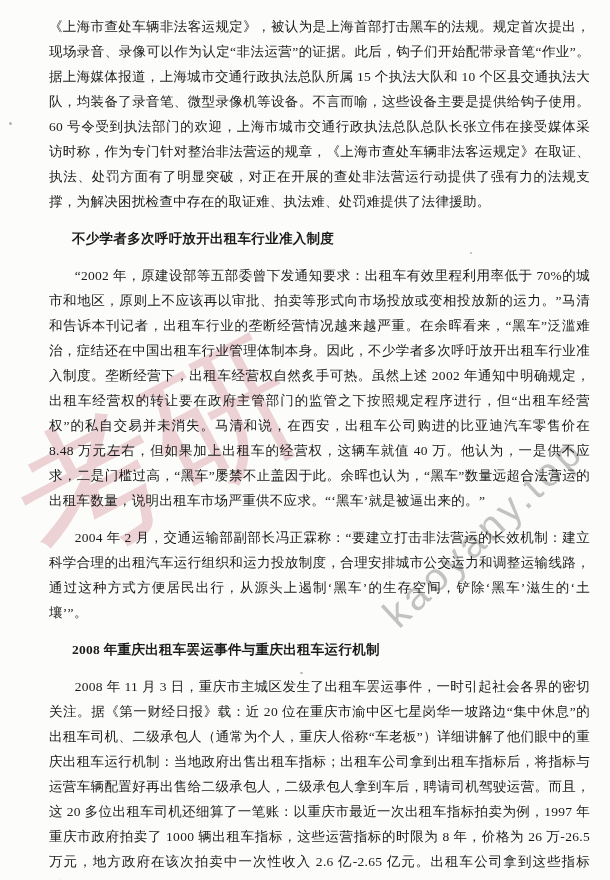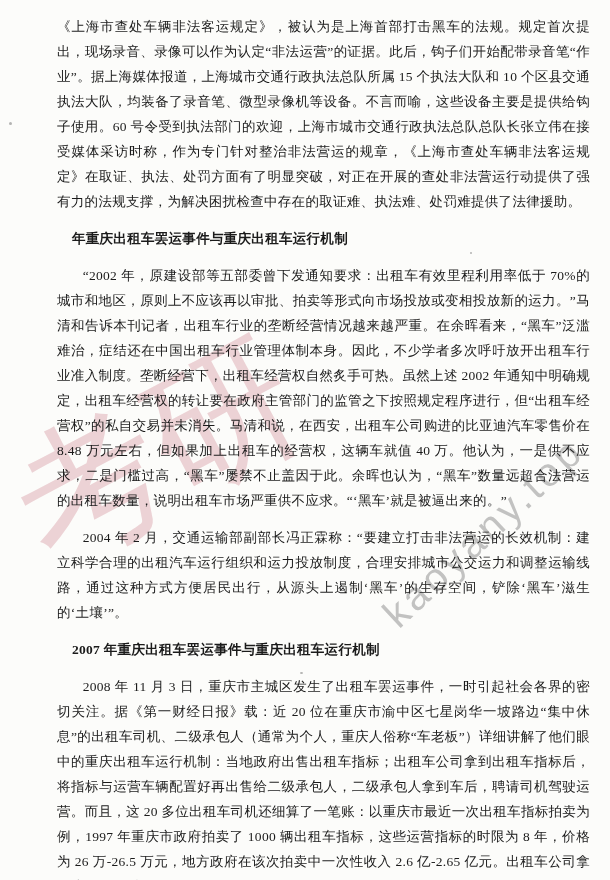--- a/index.html
+++ b/index.html
@@ -18,21 +18,21 @@
     color: #1b1b1b;
   }
   .content {
     position: absolute;
     left: 49px;
     top: 14px;
     width: 541px;
     z-index: 2;
   }
   .content p.body {
-    margin: 0 0 12px 8px;
+    margin: 0 0 12px 0;
     font-size: 13.5px;
     line-height: 25px;
     text-align: justify;
     letter-spacing: 0.3px;
   }
   .content p.body.indent {
     text-indent: 1.9em;
   }
   .content h2.heading {
     margin: 0 0 12px 0;
@@ -88,27 +88,27 @@
 
 <div class="scan-page">
 
   <div class="stamp-watermark">考研</div>
 
   <div class="site-watermark">kaoyany.top</div>
 
   <div class="content">
     <p class="body">《上海市查处车辆非法客运规定》，被认为是上海首部打击黑车的法规。规定首次提出，现场录音、录像可以作为认定“非法运营”的证据。此后，钩子们开始配带录音笔“作业”。据上海媒体报道，上海城市交通行政执法总队所属 15 个执法大队和 10 个区县交通执法大队，均装备了录音笔、微型录像机等设备。不言而喻，这些设备主要是提供给钩子使用。60 号令受到执法部门的欢迎，上海市城市交通行政执法总队总队长张立伟在接受媒体采访时称，作为专门针对整治非法营运的规章，《上海市查处车辆非法客运规定》在取证、执法、处罚方面有了明显突破，对正在开展的查处非法营运行动提供了强有力的法规支撑，为解决困扰检查中存在的取证难、执法难、处罚难提供了法律援助。</p>
 
-    <h2 class="heading">年重庆出租车罢运事件与重庆出租车运行机制</h2>
+    <h2 class="heading">不少学者多次呼吁放开出租车行业准入制度</h2>
 
     <p class="body indent">“2002 年，原建设部等五部委曾下发通知要求：出租车有效里程利用率低于 70%的城市和地区，原则上不应该再以审批、拍卖等形式向市场投放或变相投放新的运力。”马清和告诉本刊记者，出租车行业的垄断经营情况越来越严重。在余晖看来，“黑车”泛滥难治，症结还在中国出租车行业管理体制本身。因此，不少学者多次呼吁放开出租车行业准入制度。垄断经营下，出租车经营权自然炙手可热。虽然上述 2002 年通知中明确规定，出租车经营权的转让要在政府主管部门的监管之下按照规定程序进行，但“出租车经营权”的私自交易并未消失。马清和说，在西安，出租车公司购进的比亚迪汽车零售价在 8.48 万元左右，但如果加上出租车的经营权，这辆车就值 40 万。他认为，一是供不应求，二是门槛过高，“黑车”屡禁不止盖因于此。余晖也认为，“黑车”数量远超合法营运的出租车数量，说明出租车市场严重供不应求。“‘黑车’就是被逼出来的。”</p>
 
     <p class="body indent">2004 年 2 月，交通运输部副部长冯正霖称：“要建立打击非法营运的长效机制：建立科学合理的出租汽车运行组织和运力投放制度，合理安排城市公交运力和调整运输线路，通过这种方式方便居民出行，从源头上遏制‘黑车’的生存空间，铲除‘黑车’滋生的‘土壤’”。</p>
 
-    <h2 class="heading">2007 年重庆出租车罢运事件与重庆出租车运行机制</h2>
+    <h2 class="heading">2008 年重庆出租车罢运事件与重庆出租车运行机制</h2>
 
     <p class="body indent">2008 年 11 月 3 日，重庆市主城区发生了出租车罢运事件，一时引起社会各界的密切关注。据《第一财经日报》载：近 20 位在重庆市渝中区七星岗华一坡路边“集中休息”的出租车司机、二级承包人（通常为个人，重庆人俗称“车老板”）详细讲解了他们眼中的重庆出租车运行机制：当地政府出售出租车指标；出租车公司拿到出租车指标后，将指标与运营车辆配置好再出售给二级承包人，二级承包人拿到车后，聘请司机驾驶运营。而且，这 20 多位出租车司机还细算了一笔账：以重庆市最近一次出租车指标拍卖为例，1997 年重庆市政府拍卖了 1000 辆出租车指标，这些运营指标的时限为 8 年，价格为 26 万-26.5 万元，地方政府在该次拍卖中一次性收入 2.6 亿-2.65 亿元。出租车公司拿到这些指标后，将其分</p>
   </div>
 
   <div class="speckle s1"></div>
   <div class="speckle s2"></div>
   <div class="speckle s3"></div>
   <div class="speckle s4"></div>
 
 </div>

